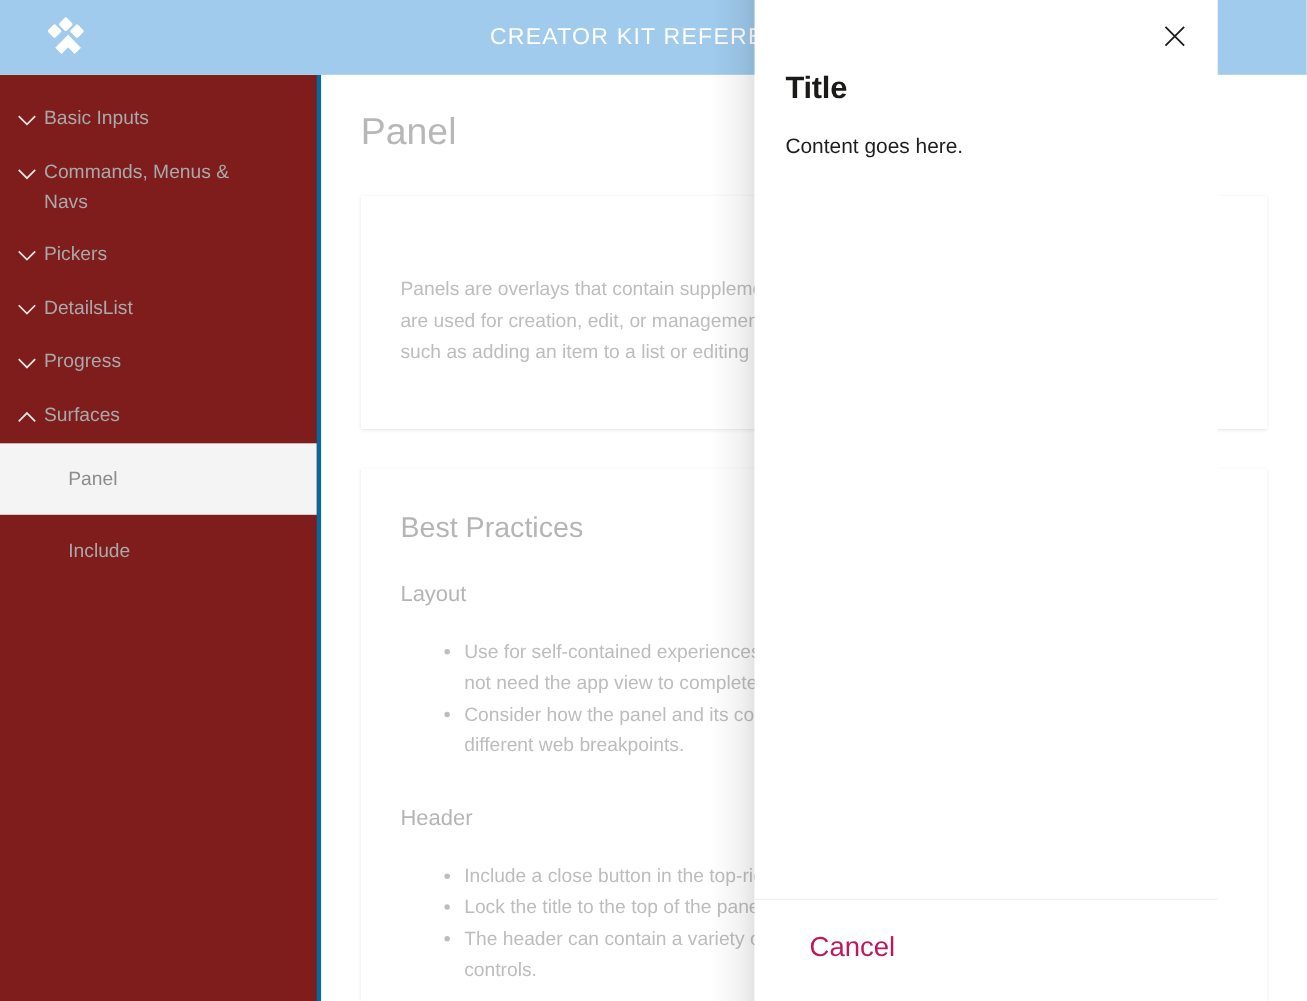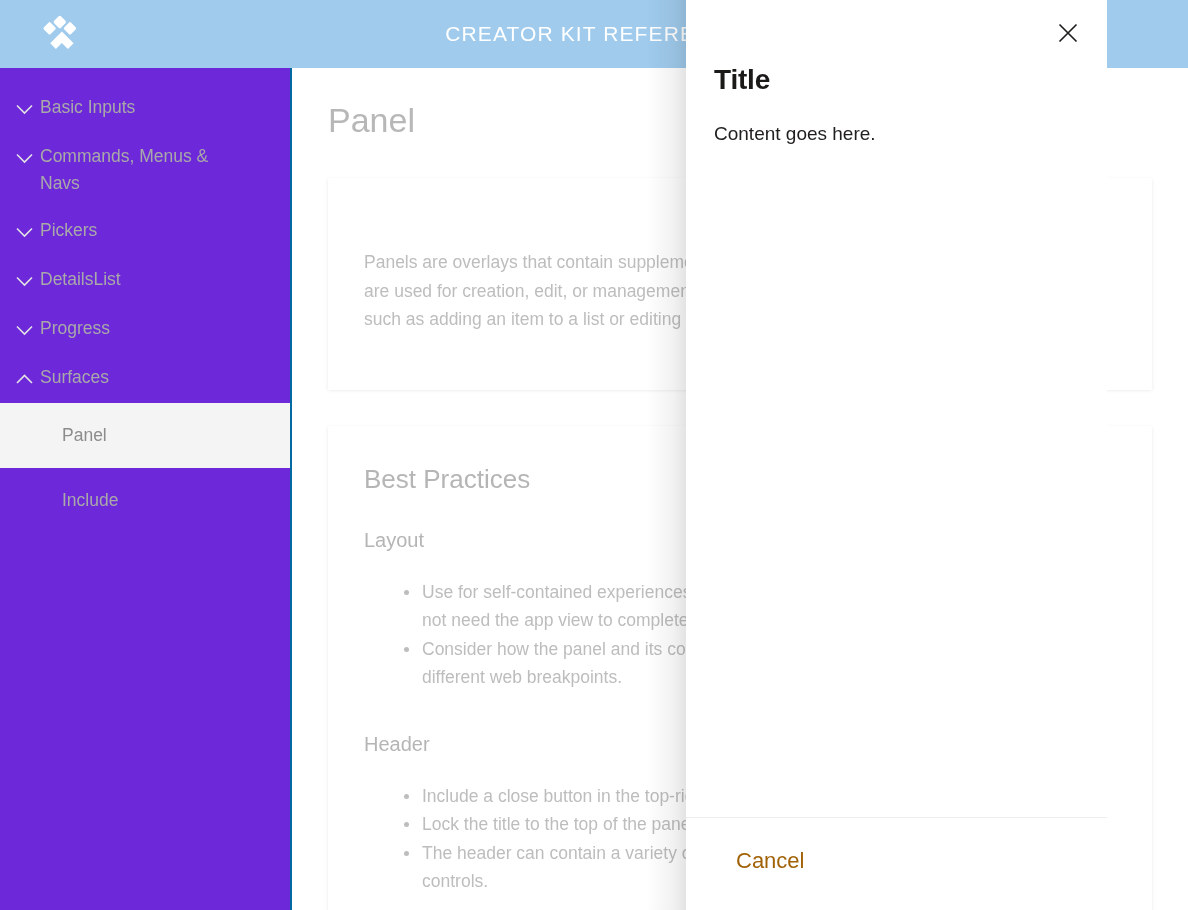--- a/index.html
+++ b/index.html
@@ -48,22 +48,22 @@
     font-weight: 400;
     white-space: nowrap;
   }
 
   
   .sidebar {
     position: absolute;
     left: 0; top: 68px;
     width: 292px;
     height: 842px;
-    background: #6d28d9;
-    border-right: 2px solid #0369a1;
+    background: #7f1d1d;
+    border-right: 4px solid #0369a1;
     padding-top: 16px;
     overflow: hidden;
   }
   .nav-group {
     display: flex;
     align-items: flex-start;
     padding: 10px 16px 10px 8px;
     cursor: pointer;
     min-height: 44px;
   }
@@ -231,22 +231,22 @@
     flex: 0 0 auto;
     border-top: 1px solid #eeeeee;
     padding: 20px 28px 26px 28px;
     display: flex;
     align-items: center;
   }
   .btn-cancel {
     background: transparent;
     border: none;
     font-family: "Liberation Sans", sans-serif;
-    font-size: 22px;
-    color: #a16207;
+    font-size: 25px;
+    color: #be185d;
     padding: 10px 22px;
     cursor: pointer;
     line-height: 26px;
   }
   .btn-ok {
     background: #0078d4;
     border: none;
     font-family: "Liberation Sans", sans-serif;
     font-size: 19px;
     color: #ffffff;

